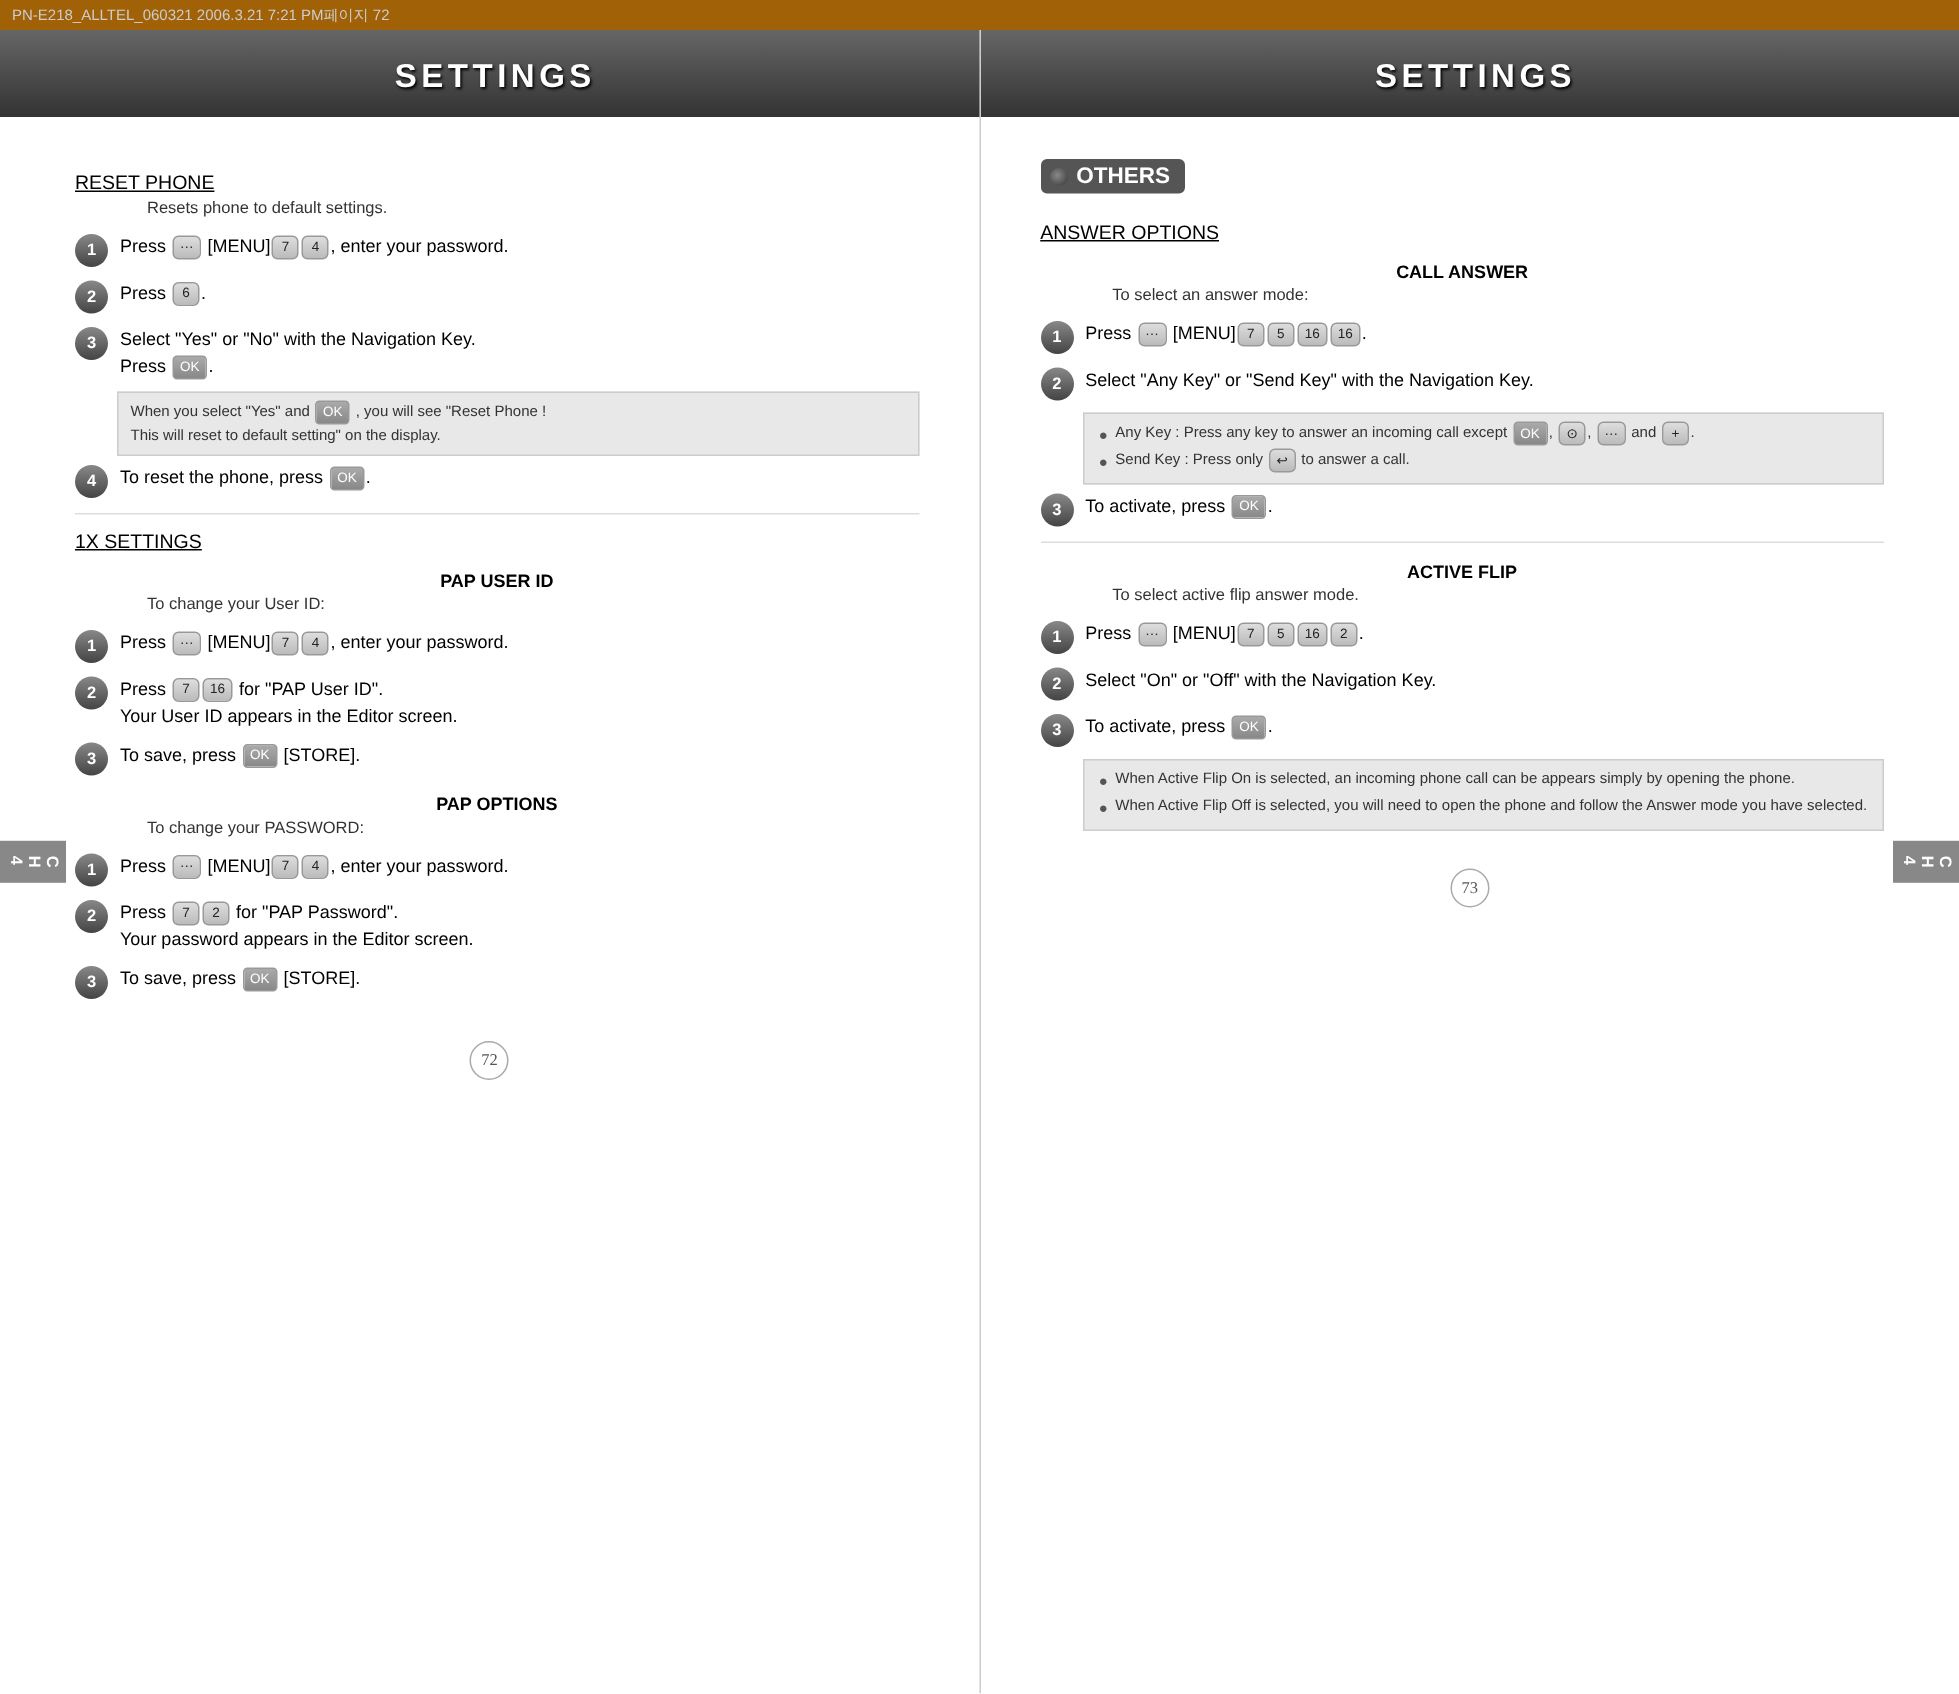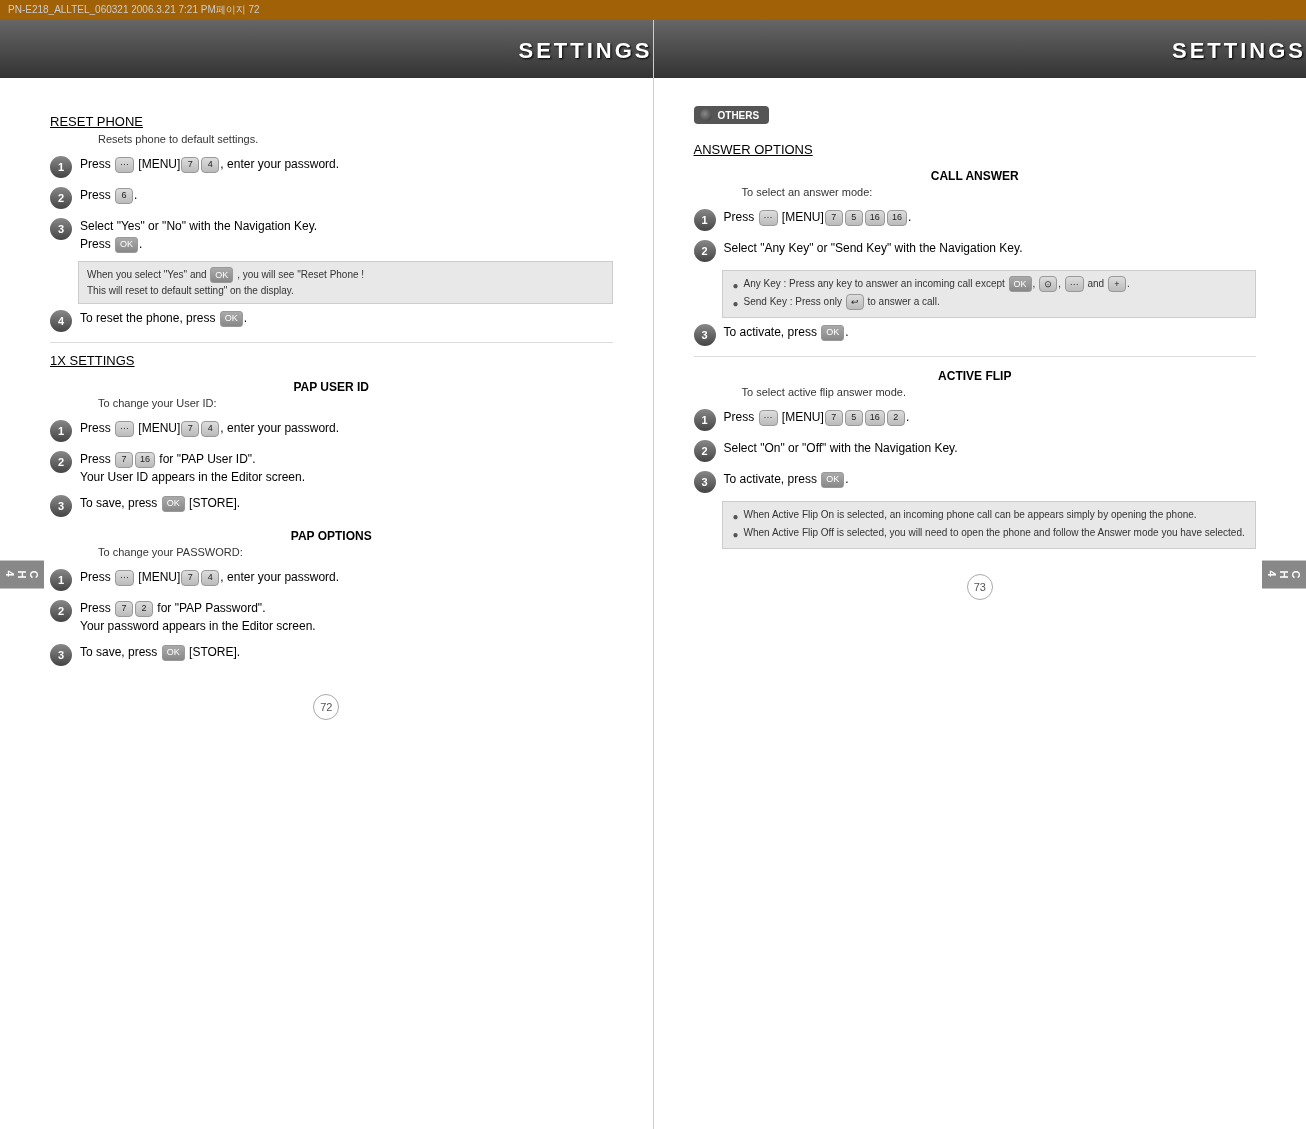--- a/index.html
+++ b/index.html
@@ -35,21 +35,21 @@
       background: #fff;
     }
 
     .page-left {
       border-right: 1px solid #ccc;
     }
 
     
     .page-header {
       background: linear-gradient(to bottom, #666, #333);
-      text-align: right;
+      text-align: center;
       padding: 18px 0 14px 8px;
       margin-bottom: 18px;
     }
 
     .page-header h1 {
       color: #fff;
       font-size: 22px;
       font-weight: bold;
       letter-spacing: 3px;
       text-shadow: 1px 1px 2px #000;
@@ -172,21 +172,21 @@
       text-align: center;
     }
 
     
     .others-badge {
       display: inline-flex;
       align-items: center;
       gap: 6px;
       background: #555;
       color: #fff;
-      font-size: 10px;
+      font-size: 15px;
       font-weight: bold;
       padding: 3px 10px 3px 6px;
       border-radius: 4px;
       margin-bottom: 10px;
     }
 
     .others-dot {
       width: 12px;
       height: 12px;
       background: radial-gradient(circle at 40% 40%, #888, #333);
@@ -219,20 +219,21 @@
 
     
     .page-number {
       text-align: center;
       font-size: 11px;
       color: #555;
       margin: 10px 0 8px 0;
       display: flex;
       align-items: flex-start;
       justify-content: center;
+      font-family: Liberation Serif, serif;
     }
 
     .page-num-circle {
       width: 26px;
       height: 26px;
       border: 1px solid #aaa;
       border-radius: 50%;
       display: flex;
       align-items: center;
       justify-content: center;

